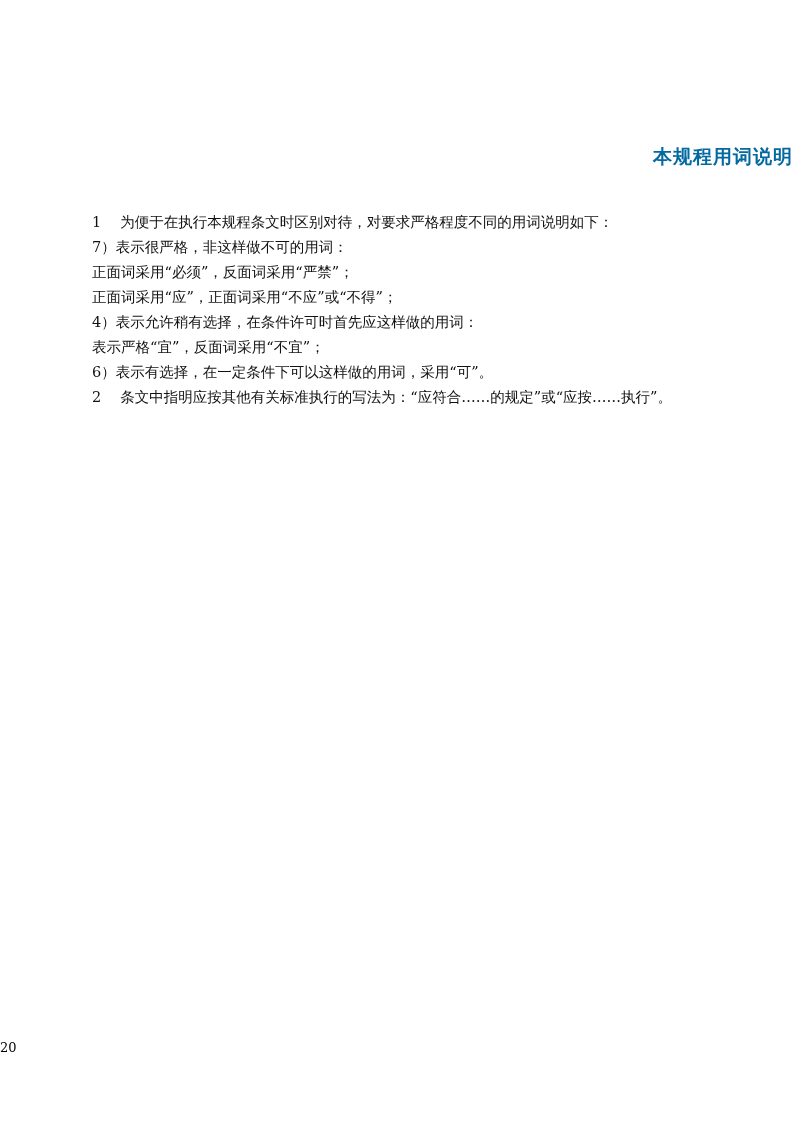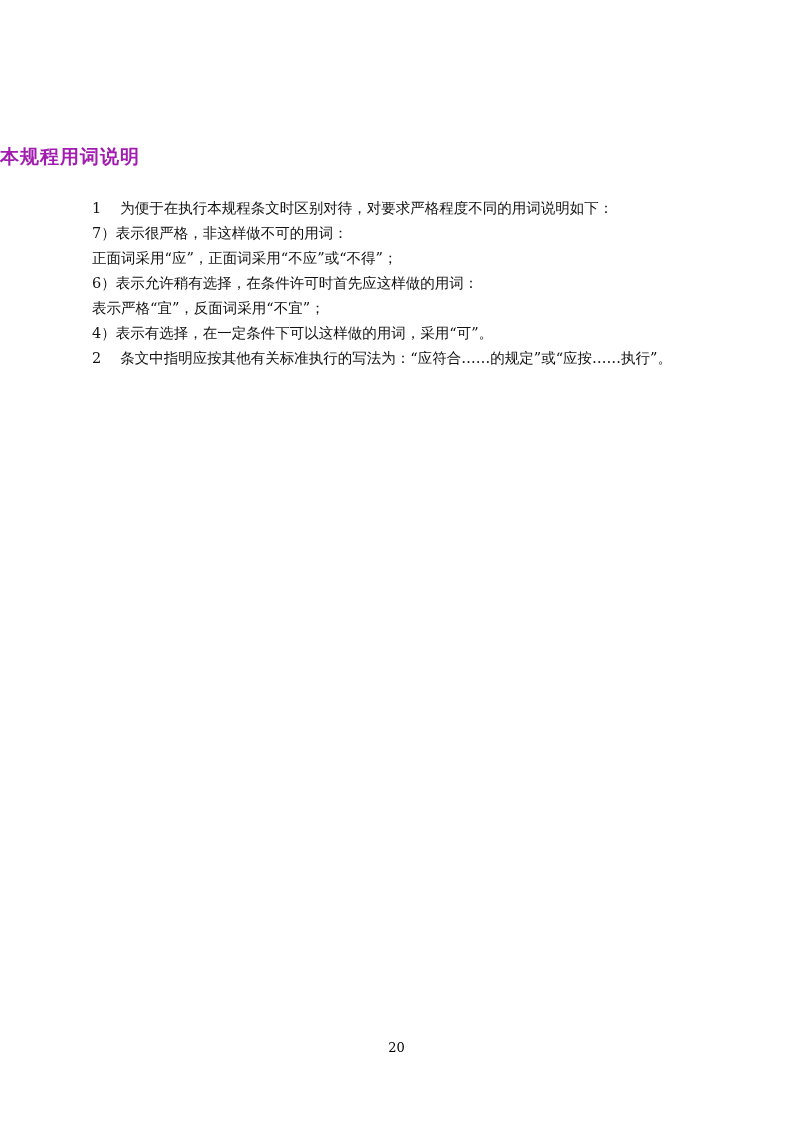--- a/index.html
+++ b/index.html
@@ -20,63 +20,63 @@
     position: relative;
     width: 793px;
     height: 1123px;
     box-sizing: border-box;
   }
   .doc-title {
     position: absolute;
     left: 0;
     top: 131px;
     width: 793px;
-    text-align: left;
+    text-align: right;
     font-family: "DejaVu Sans", "Liberation Sans", sans-serif;
     font-weight: bold;
     font-size: 19px;
     letter-spacing: 1px;
-    color: #a21caf;
+    color: #0369a1;
   }
   .body-block {
     position: absolute;
     left: 92px;
-    top: 196px;
+    top: 210px;
     width: 620px;
   }
   .para {
     font-size: 14.5px;
     line-height: 25px;
     white-space: pre;
     color: #111;
     font-family: "DejaVu Serif", "Liberation Serif", serif;
   }
   .page-number {
     position: absolute;
     left: 0;
     top: 1040px;
     width: 793px;
-    text-align: center;
     font-size: 13px;
     font-family: "DejaVu Serif", "Liberation Serif", serif;
     color: #000;
   }
 </style>
 </head>
 <body>
 
 <div class="page">
 
   <h1 class="doc-title">本规程用词说明</h1>
 
   <div class="body-block">
     <div class="para">1　 为便于在执行本规程条文时区别对待，对要求严格程度不同的用词说明如下：</div>
     <div class="para">7）表示很严格，非这样做不可的用词：</div>
+    <div class="para">正面词采用“必须”，反面词采用“严禁”；</div>
     <div class="para">正面词采用“应”，正面词采用“不应”或“不得”；</div>
-    <div class="para">6）表示允许稍有选择，在条件许可时首先应这样做的用词：</div>
+    <div class="para">4）表示允许稍有选择，在条件许可时首先应这样做的用词：</div>
     <div class="para">表示严格“宜”，反面词采用“不宜”；</div>
-    <div class="para">4）表示有选择，在一定条件下可以这样做的用词，采用“可”。</div>
+    <div class="para">6）表示有选择，在一定条件下可以这样做的用词，采用“可”。</div>
     <div class="para">2　 条文中指明应按其他有关标准执行的写法为：“应符合……的规定”或“应按……执行”。</div>
   </div>
 
   <div class="page-number">20</div>
 
 </div>
 
 </body></html>

